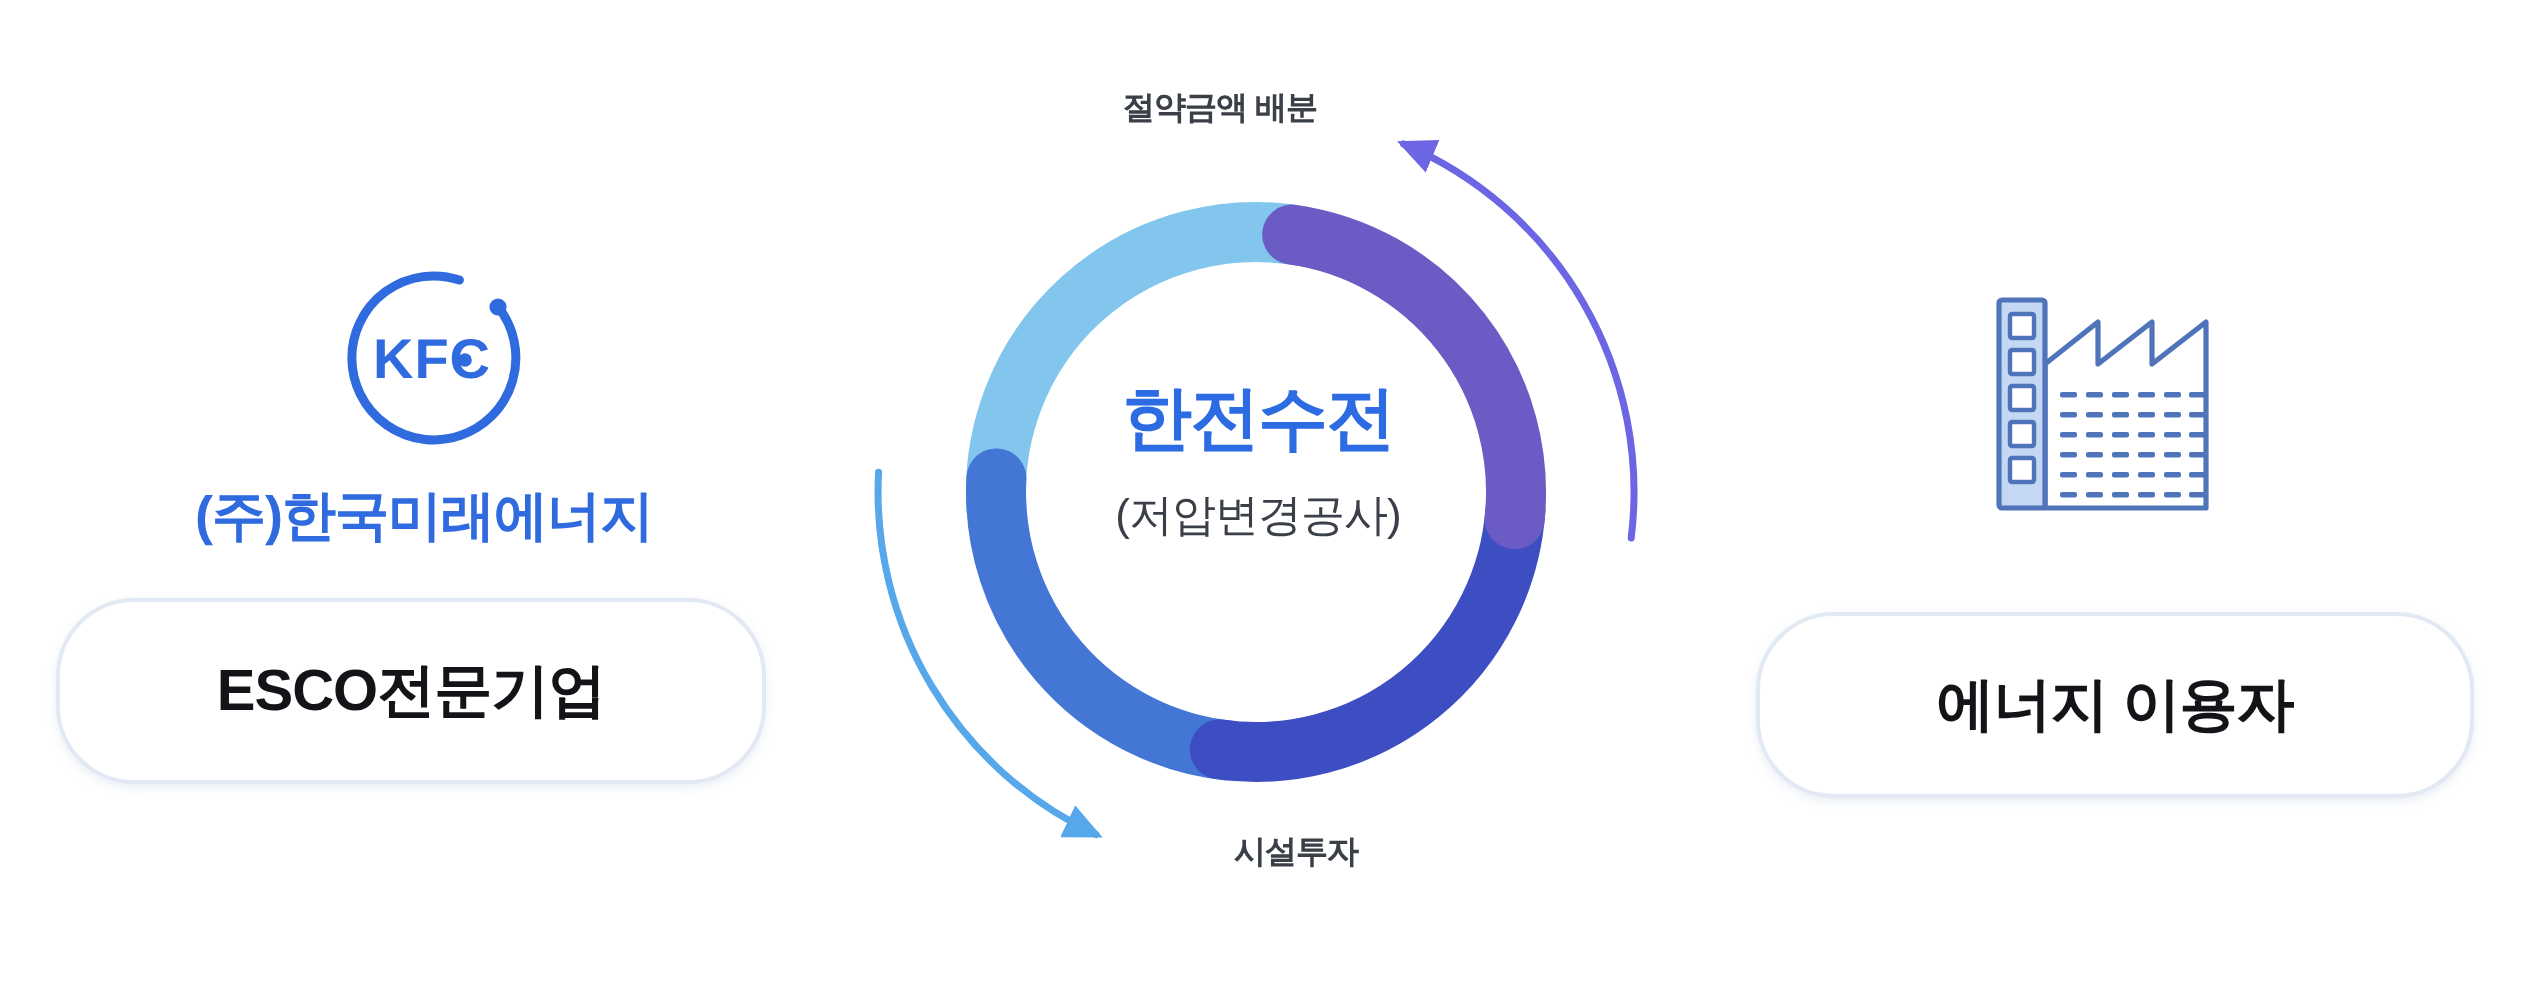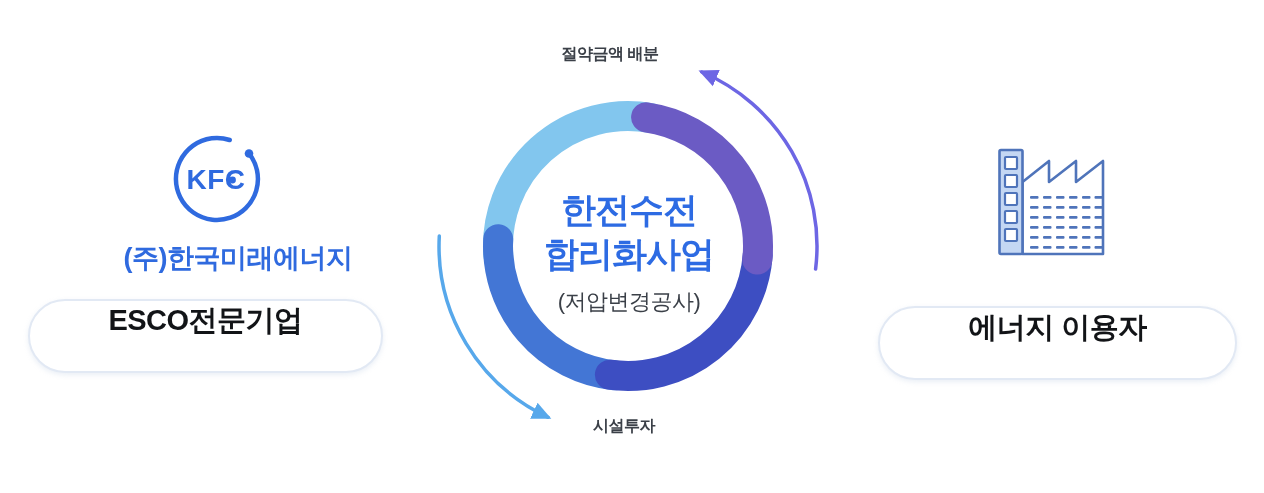--- a/index.html
+++ b/index.html
@@ -17,22 +17,22 @@
   .arc-purple{stroke:var(--arc-purple);}
   .flow-arrow{fill:none;stroke-width:3.5;stroke-linecap:round;}
   .flow-arrow.purple{stroke:var(--arrow-purple);}
   .flow-arrow.light {stroke:var(--arrow-light-blue);}
 
   .ring-label{font-size:16px;font-weight:600;color:var(--label-dark);white-space:nowrap;letter-spacing:-0.5px;}
   .ring-title{text-align:center;line-height:44px;font-size:35px;font-weight:800;
               color:var(--title-blue);letter-spacing:-1px;white-space:nowrap;}
   .ring-sub{margin-top:11px;font-size:22px;font-weight:500;color:var(--label-dark);letter-spacing:-0.5px;}
 
-  .pill{height:74px;background:#fff;border:2px solid var(--pill-border);border-radius:39px;
-        display:flex;align-items:flex-start;justify-content:center;
+  .pill{height:93px;background:#fff;border:2px solid var(--pill-border);border-radius:39px;
+        display:flex;align-items:center;justify-content:center;
         font-size:29px;font-weight:800;color:var(--pill-text);letter-spacing:-0.5px;
         box-shadow:0 2px 5px rgba(173,191,219,0.25);box-sizing:border-box;white-space:nowrap;}
 
   .company-name{font-size:27px;font-weight:800;color:var(--company-blue);
                 letter-spacing:-0.5px;white-space:nowrap;}
 
   
   .logo-arc{fill:none;stroke:var(--logo-blue);stroke-width:4.5;stroke-linecap:round;}
   .logo-dot{fill:var(--logo-blue);}
   .logo-text{fill:var(--logo-blue);font-family:"Liberation Sans","DejaVu Sans",sans-serif;
@@ -61,36 +61,35 @@
   <path class="arc arc-light" d="M498.3,255.1 A130,130 0 0 1 650.6,118.0"></path>
   <path class="arc arc-medium" d="M614.4,375.3 A130,130 0 0 1 498.2,239.2"></path>
   <path class="arc arc-royal" d="M757.7,255.1 A130,130 0 0 1 609.9,374.7"></path>
   <path class="arc arc-purple" d="M646.1,117.3 A130,130 0 0 1 757.3,259.6"></path>
 
   <path class="flow-arrow purple" d="M815.6,269.0 A189,189 0 0 0 701.8,72.0" marker-end="url(#head-purple)"></path>
   <path class="flow-arrow light" d="M439.3,236.1 A189,189 0 0 0 548.1,417.3" marker-end="url(#head-light)"></path>
 </svg>
 
 <div class="abs center-x ring-label" style="left:610px;top:44px;">절약금액 배분</div>
-<div class="abs center-x ring-label" style="left:624px;top:416px;text-align:center;">시설투자</div>
+<div class="abs center-x ring-label" style="left:648px;top:416px;text-align:center;">시설투자</div>
 
 <div class="abs center-x" style="left:629px;top:188px;text-align:center;">
   <div class="ring-title">한전수전</div>
-  <div class="ring-title">합리화사업</div>
   <div class="ring-sub">(저압변경공사)</div>
 </div>
 
 <svg class="abs" style="left:162px;top:124px;" width="110" height="110" viewBox="0 0 110 110" xmlns="http://www.w3.org/2000/svg">
   <path class="logo-arc" d="M87.3,29.8 A41,41 0 1 1 67.7,16.0"></path>
   <circle class="logo-dot" cx="87" cy="29.5" r="4.3"></circle>
   <circle class="logo-dot" cx="70.5" cy="56" r="3.4"></circle>
   <text class="logo-text" x="54" y="65" text-anchor="middle">KFC</text>
 </svg>
 
-<div class="abs center-x company-name" style="left:212px;top:240px;margin-left:26px;">(주)한국미래에너지</div>
+<div class="abs center-x company-name" style="left:212px;top:240px;">(주)한국미래에너지</div>
 
 <div class="abs pill" style="left:28px;top:299px;width:355px;">
   <span>ESCO전문기업</span>
 </div>
 
 <svg class="abs" style="left:995px;top:146px;" width="118" height="112" viewBox="0 0 118 112" xmlns="http://www.w3.org/2000/svg">
 
   <path class="fct-outline fct-body" d="M27.5,36 L54,15 L54,36 L81,15 L81,36 L108,15 L108,108 L27.5,108 Z"></path>
 
   <g>

